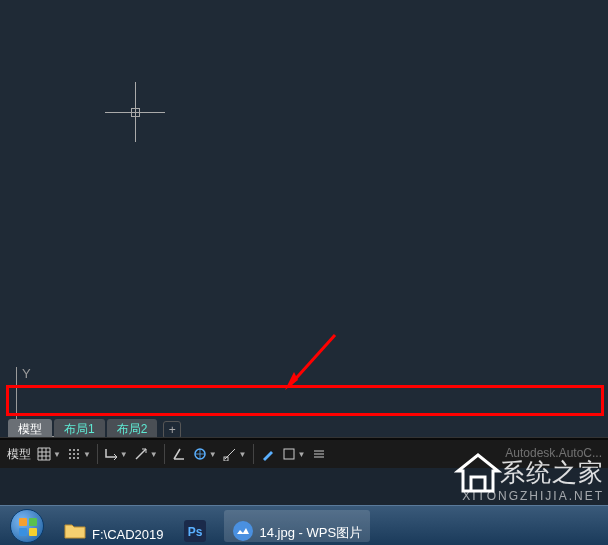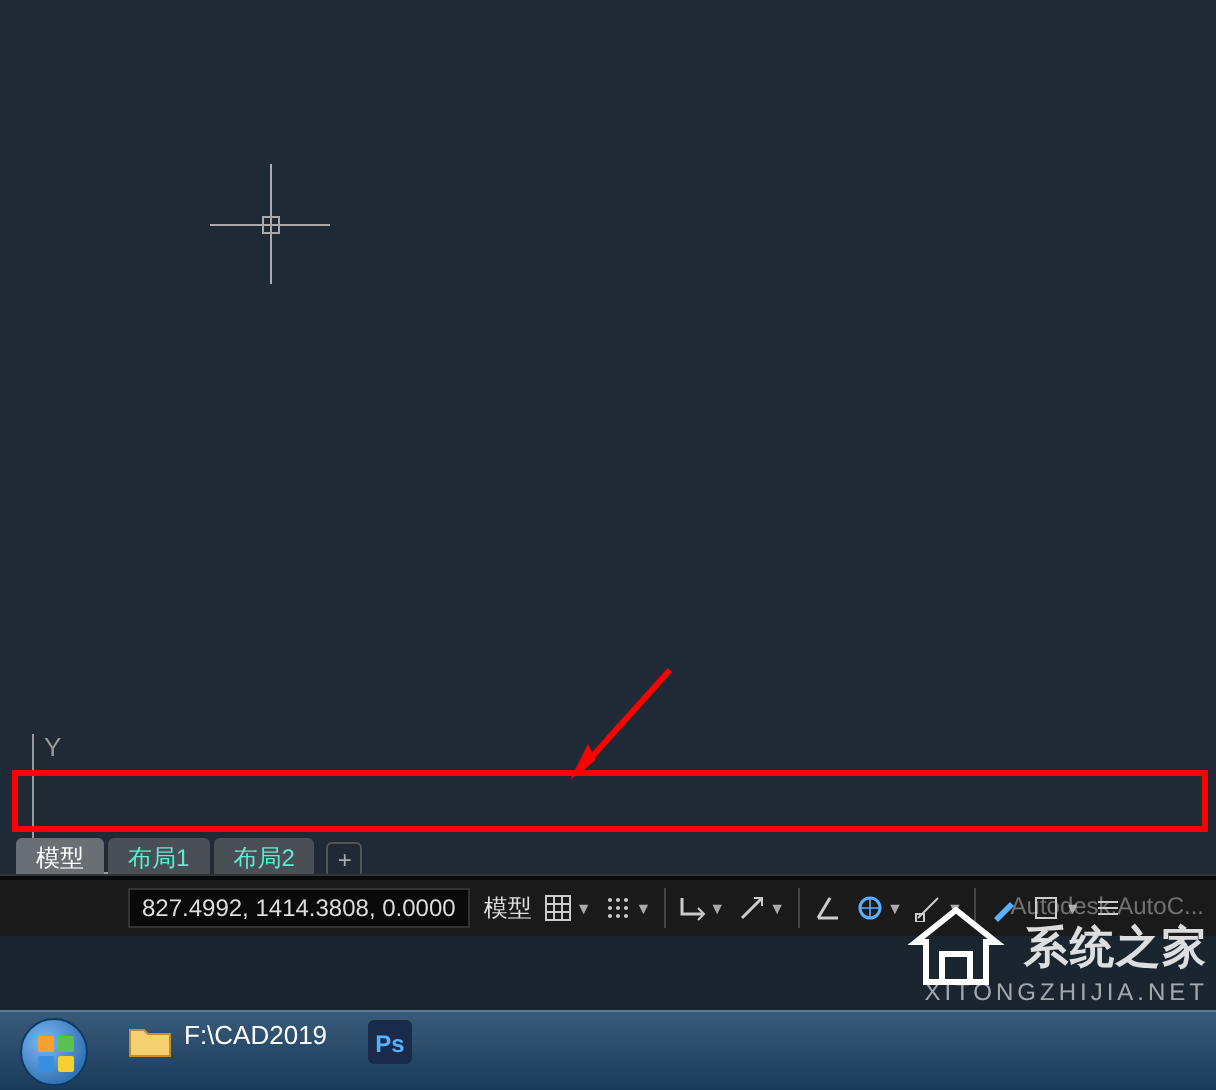--- a/index.html
+++ b/index.html
@@ -26,25 +26,25 @@
 .coords{background:#0a0a0a;border:1px solid #333;color:#ddd;padding:2px 6px;font-size:12px;margin:0 4px 0 60px}
 .stbtn{height:22px;min-width:22px;display:flex;align-items:center;justify-content:center;color:#ddd;cursor:pointer;padding:0 3px;font-size:12px}
 .stbtn svg{display:block}
 .stbtn .drop{margin-left:2px;font-size:8px;color:#aaa}
 .sep{width:1px;height:20px;background:#444;margin:0 3px}
 .taskbar{position:absolute;bottom:0;left:0;width:608px;height:40px;background:linear-gradient(to bottom,#3a5a7a,#1a3a5a);display:flex;align-items:center;border-top:1px solid #5a7a9a}
 .start{width:54px;height:40px;display:flex;align-items:center;justify-content:center;cursor:pointer}
 .orb{width:34px;height:34px;border-radius:50%;background:radial-gradient(circle at 35% 35%,#7ab8f5,#1a5a9a);border:1px solid #0a3a6a;position:relative}
 .orb::before{content:"";position:absolute;top:8px;left:8px;width:8px;height:8px;background:#f5a030;border-radius:1px}
 .orb::after{content:"";position:absolute;top:8px;left:18px;width:8px;height:8px;background:#5ac050;border-radius:1px;box-shadow:-10px 10px 0 #3a90e0,0 10px 0 #f5d030}
-.tbtn{height:32px;margin:5px 2px;padding:0 8px;display:flex;align-items:flex-start;cursor:pointer;border-radius:3px;color:#fff;font-size:13px}
+.tbtn{height:32px;margin:5px 2px;padding:0 8px;display:flex;align-items:flex-end;cursor:pointer;border-radius:3px;color:#fff;font-size:13px}
 .tbtn.active{background:rgba(255,255,255,0.15)}
 .tbtn .ticon{width:22px;height:22px;margin-right:6px;display:flex;align-items:center;justify-content:center}
 .watermark{position:absolute;right:4px;bottom:42px;text-align:right;pointer-events:none}
-.wm-big{color:rgba(255,255,255,0.85);font-size:22px;font-weight:bold;letter-spacing:1px}
+.wm-big{color:rgba(255,255,255,0.85);font-size:25px;font-weight:normal;letter-spacing:1px}
 .wm-small{color:rgba(255,255,255,0.6);font-size:12px;letter-spacing:2px}
 .wm-top{position:absolute;right:6px;top:446px;color:rgba(200,200,200,0.5);font-size:12px;pointer-events:none}
 .logo{position:absolute;right:105px;bottom:50px;pointer-events:none}
 </style>
 </head>
 <body>
 
 <div class="canvas">
   <div class="cursor">
     <div class="cursor-v"></div>
@@ -68,21 +68,20 @@
 
 <div class="tabs">
   <div class="tab active">模型</div>
   <div class="tab">布局1</div>
   <div class="tab">布局2</div>
   <div class="tab-plus">+</div>
 </div>
 
 <div class="status-line"></div>
 <div class="status">
-  <div class="coords">827.4992, 1414.3808, 0.0000</div>
   <div class="stbtn">模型</div>
   <div class="stbtn">
       <svg width="14" height="14">
         <path d="M1 1h12v12H1z M5 1v12 M9 1v12 M1 5h12 M1 9h12" stroke="#ccc" fill="none"></path>
       </svg>
       <span class="drop">▼</span>
     </div>
   <div class="stbtn">
       <svg width="14" height="14">
         <circle cx="3" cy="3" r="1" fill="#ccc"></circle>
@@ -175,13 +174,22 @@
     <span>F:\CAD2019</span>
   </div>
   <div class="tbtn">
     <span class="ticon">
         <svg width="22" height="22">
           <rect width="22" height="22" rx="3" fill="#1a2a4a"></rect>
           <text x="11" y="16" text-anchor="middle" fill="#5ab0ff" font-size="12" font-weight="bold">Ps</text>
         </svg>
       </span>
   </div>
+  <div class="tbtn active">
+    <span class="ticon">
+        <svg width="22" height="22">
+          <circle cx="11" cy="11" r="10" fill="#4a90e0"></circle>
+          <path d="M5 14l3-4 3 3 3-5 3 6z" fill="#fff"></path>
+        </svg>
+      </span>
+    <span>14.jpg - WPS图片</span>
+  </div>
 </div>
 
 </body></html>

